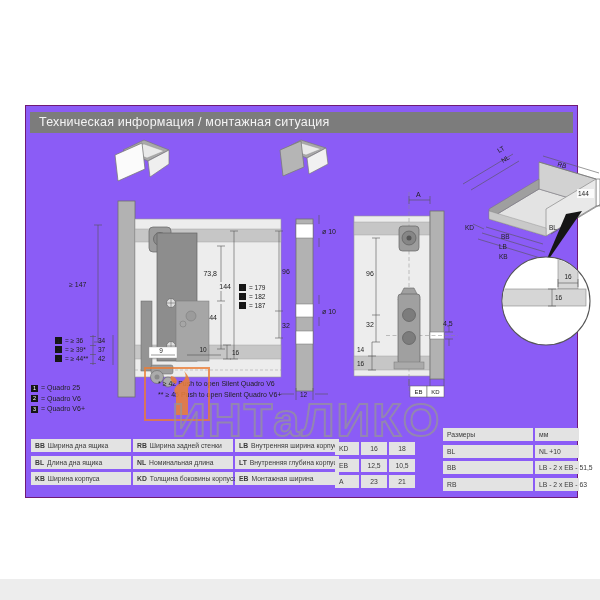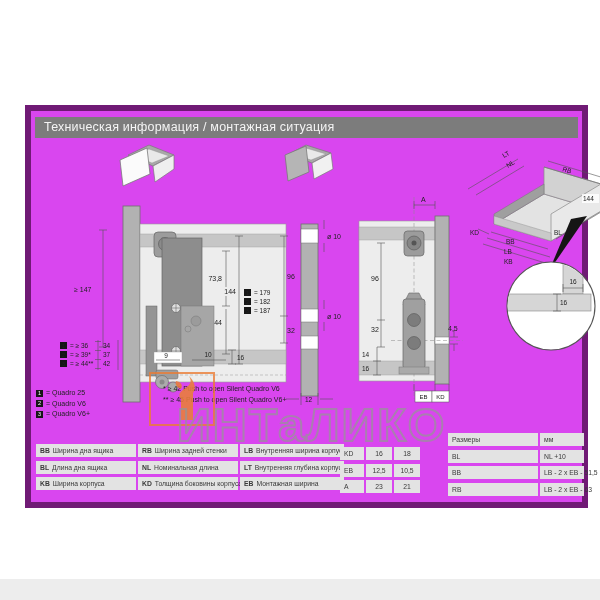--- a/index.html
+++ b/index.html
@@ -1,18 +1,18 @@
 <!DOCTYPE html>
 <html><head>
 <meta charset="utf-8">
 <style>
   html,body{margin:0;padding:0;background:#fff;width:600px;height:600px;position:relative;
     font-family:"Liberation Sans",sans-serif;-webkit-font-smoothing:antialiased;}
   .page{position:absolute;left:25px;top:105px;width:551px;height:391px;
-    border:6px solid #701a75;background:#d946ef;}
+    border:1px solid #701a75;background:#8b5cf6;}
   .page *{box-sizing:border-box;}
   .hdrbar{position:absolute;left:4px;top:6px;width:543px;height:21px;background:#7c7c7c;
     color:#f4f4f4;font-size:12.5px;line-height:21px;padding-left:9px;letter-spacing:.2px;}
   svg{position:absolute;overflow:visible;font-family:"Liberation Sans",sans-serif;}
   svg text{fill:#222;}
   .dim{stroke:#555;stroke-width:0.6;}
   .legend{position:absolute;left:5px;top:277px;font-size:7px;color:#222;line-height:10.5px;}
   .legend .row{display:flex;align-items:center;}
   .mark{display:inline-block;width:7px;height:7px;background:#161616;color:#fff;font-size:5.5px;
     line-height:7px;text-align:center;margin-right:3px;flex:0 0 auto;}

